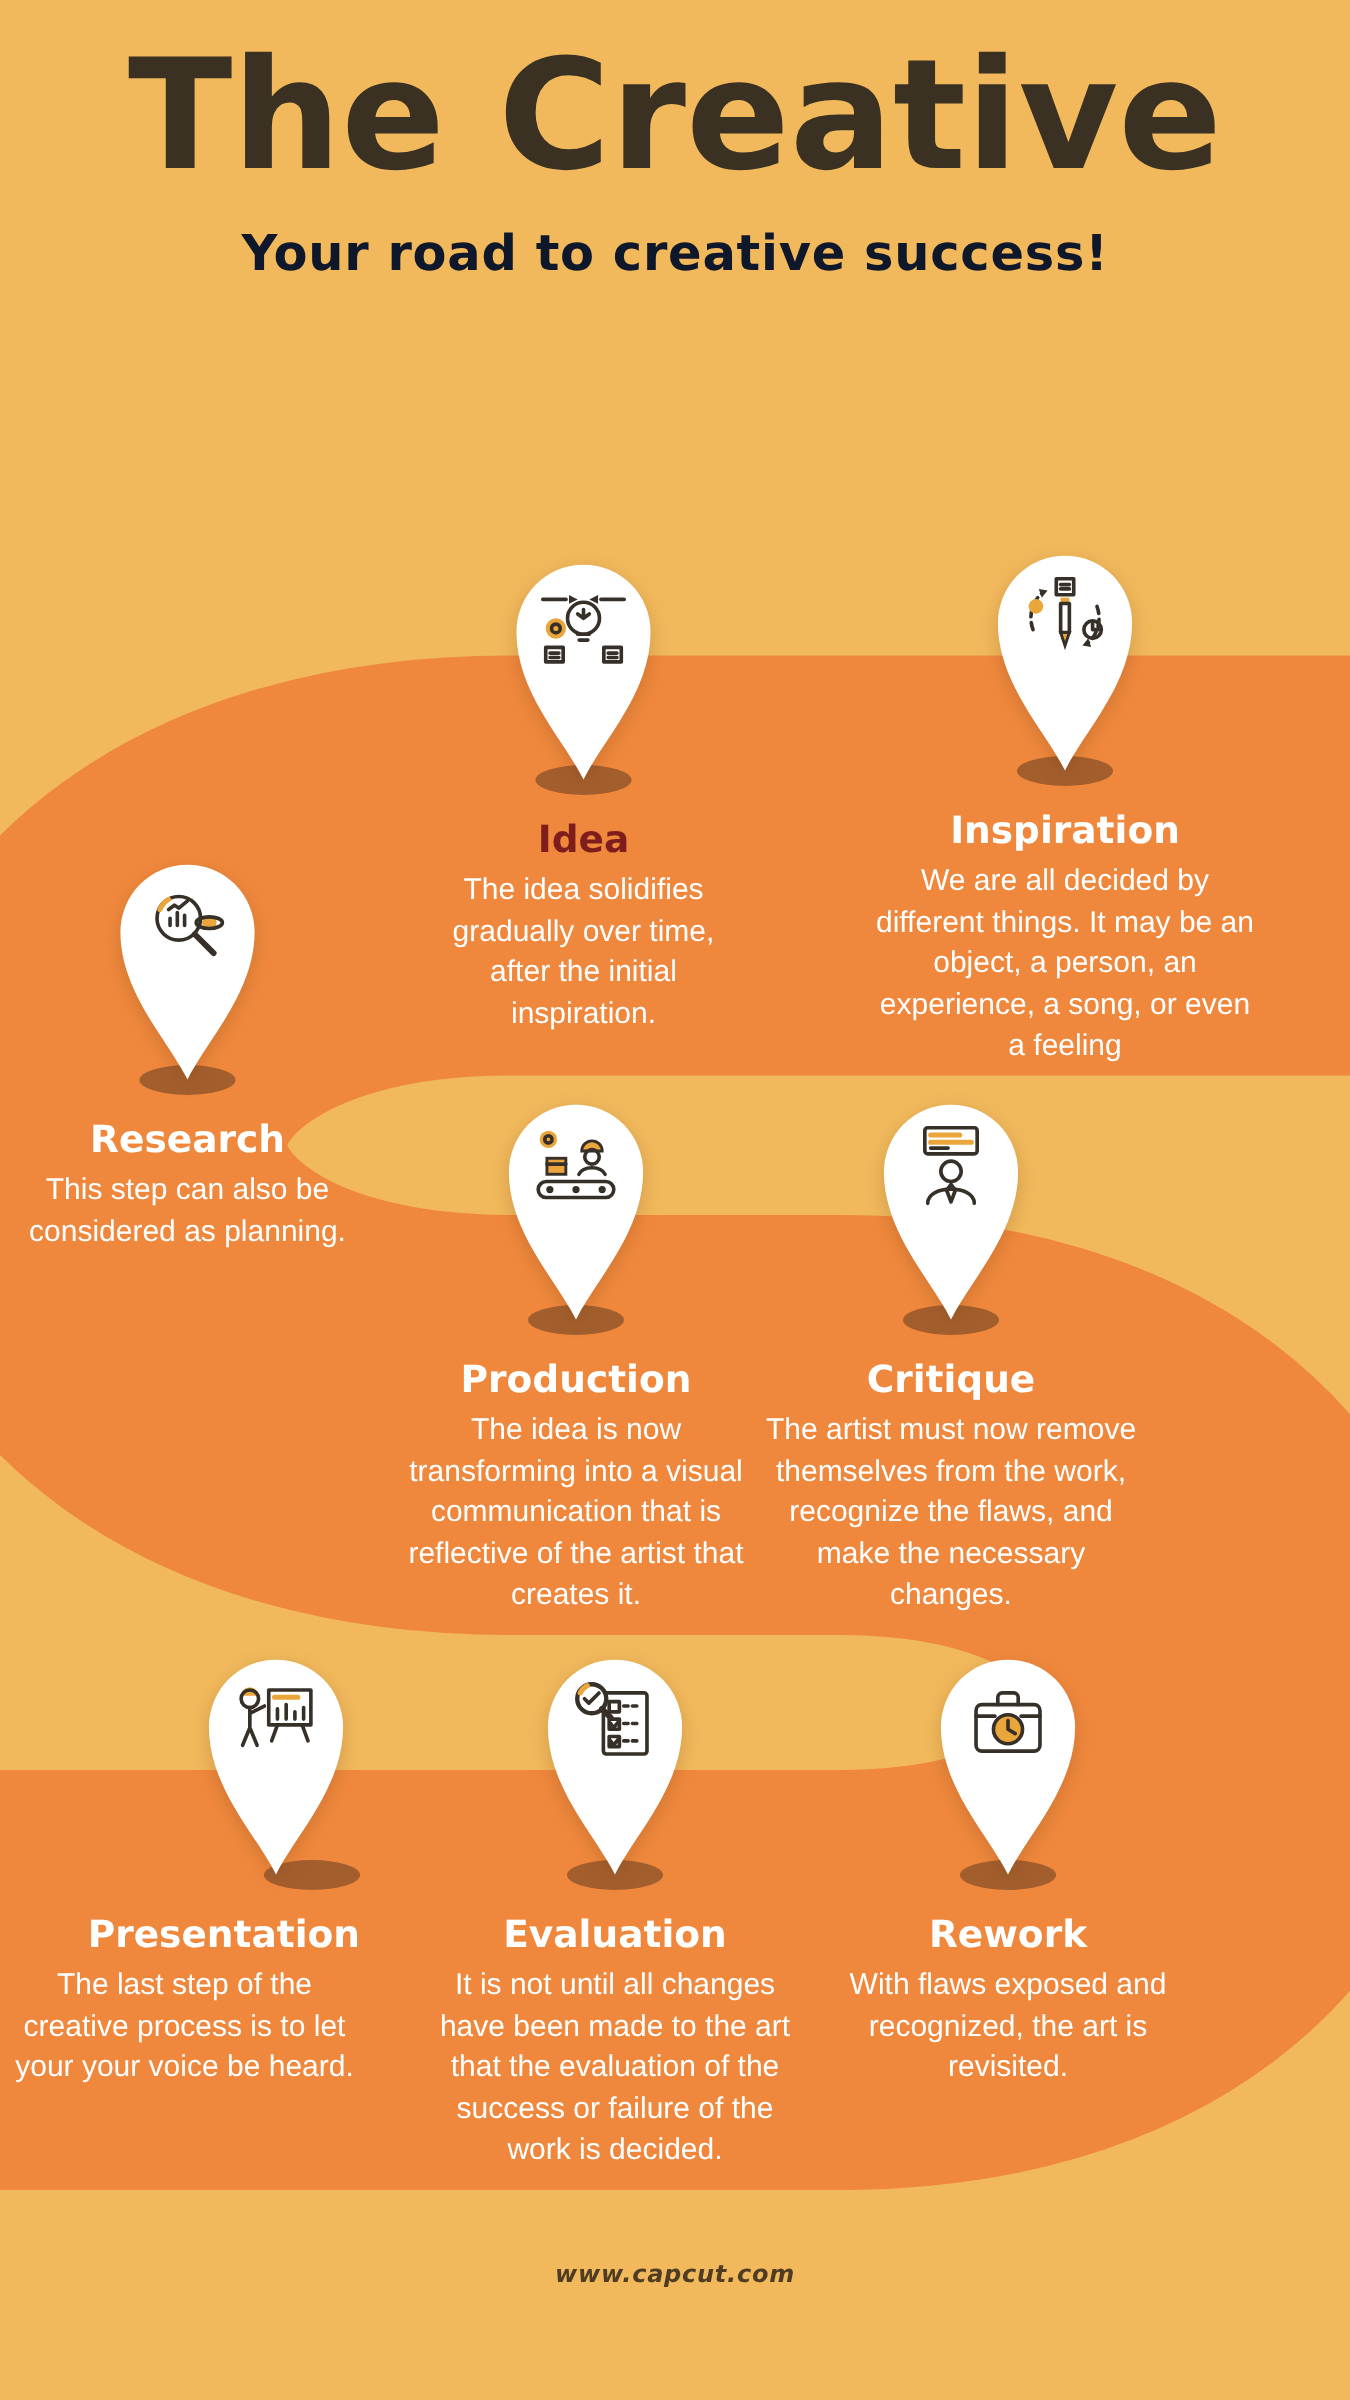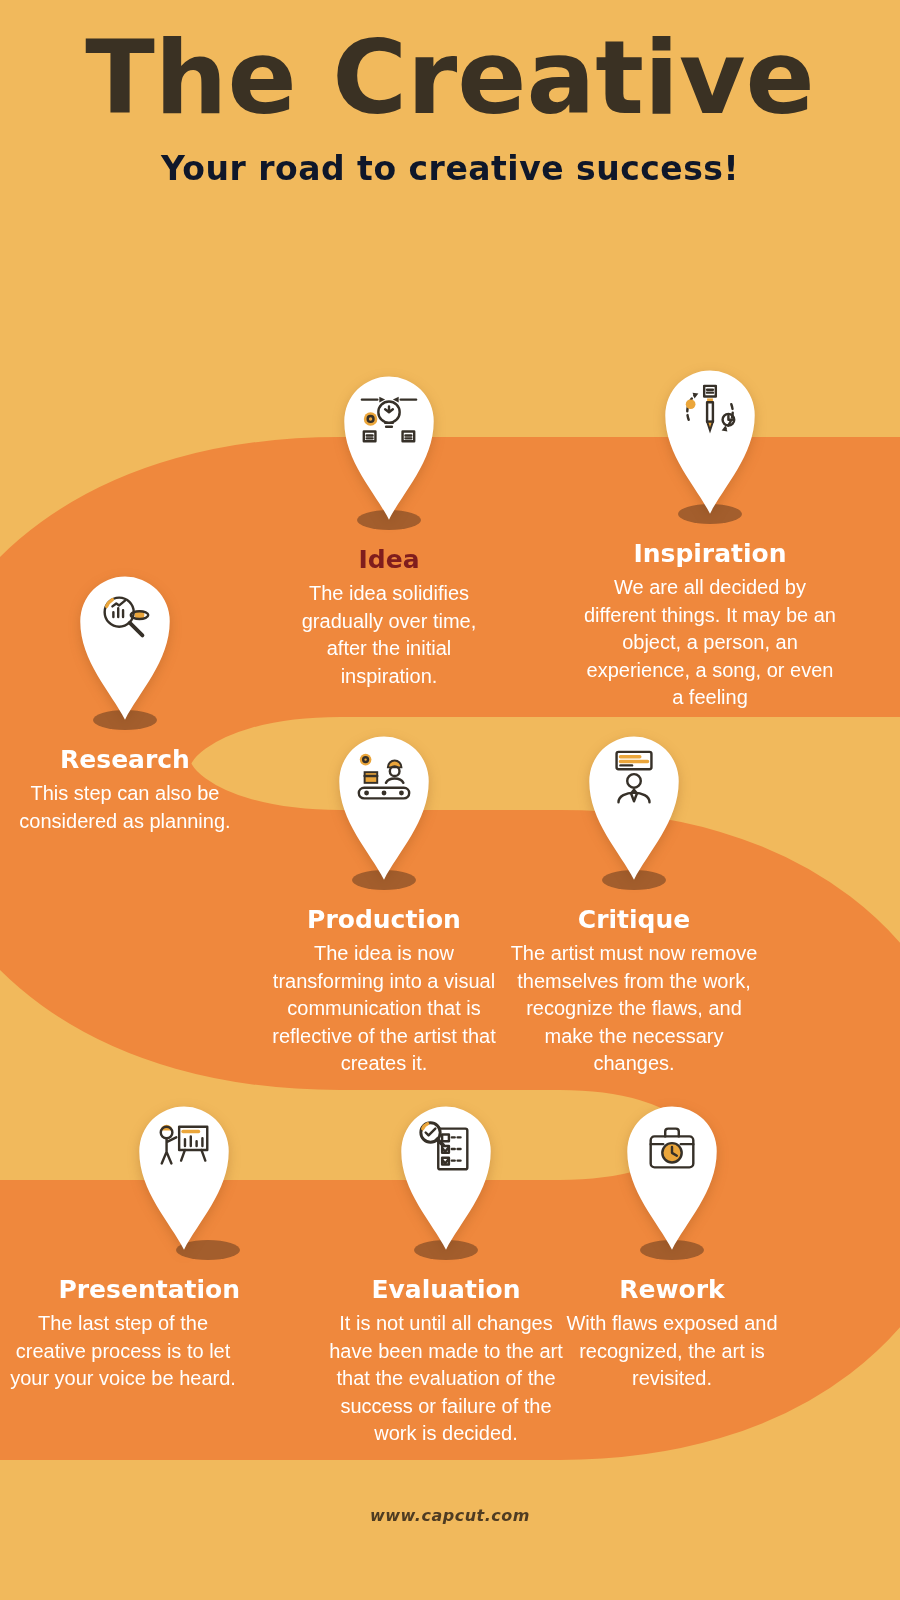--- a/index.html
+++ b/index.html
@@ -41,21 +41,21 @@
     margin:0;font-size:20px;line-height:1.38;color:#FFFFFF;font-weight:normal;
   }
   
   .step-idea{left:280px;top:372px;width:218px;}
   .step-idea .step-title{color:#7f1d1d;}
   .step-inspiration{left:583px;top:366px;width:254px;align-items:center;}
   .step-research{left:16px;top:572px;width:218px;}
   .step-production{left:220px;top:732px;width:238px;margin-left:45px;}
   .step-critique{left:510px;top:732px;width:248px;}
   .step-presentation{left:6px;top:1102px;width:234px;align-items:flex-end;}
-  .step-evaluation{left:286px;top:1102px;width:248px;margin-left:36px;}
+  .step-evaluation{left:286px;top:1102px;width:248px;}
   .step-rework{left:553px;top:1102px;width:238px;}
   .page-footer{
     position:absolute;top:1506px;left:0;width:100%;text-align:center;z-index:2;
     font-family:"DejaVu Sans","Liberation Sans",sans-serif;
     font-weight:bold;font-size:16px;color:#4F3C22;letter-spacing:0.5px;font-style:italic;
   }
   
   .ic{stroke:#363028;fill:none;stroke-width:2.5;stroke-linecap:round;stroke-linejoin:round;}
   .ic-thick{stroke:#363028;fill:none;stroke-width:4;stroke-linecap:round;}
   .ac{fill:#EBA63B;}

